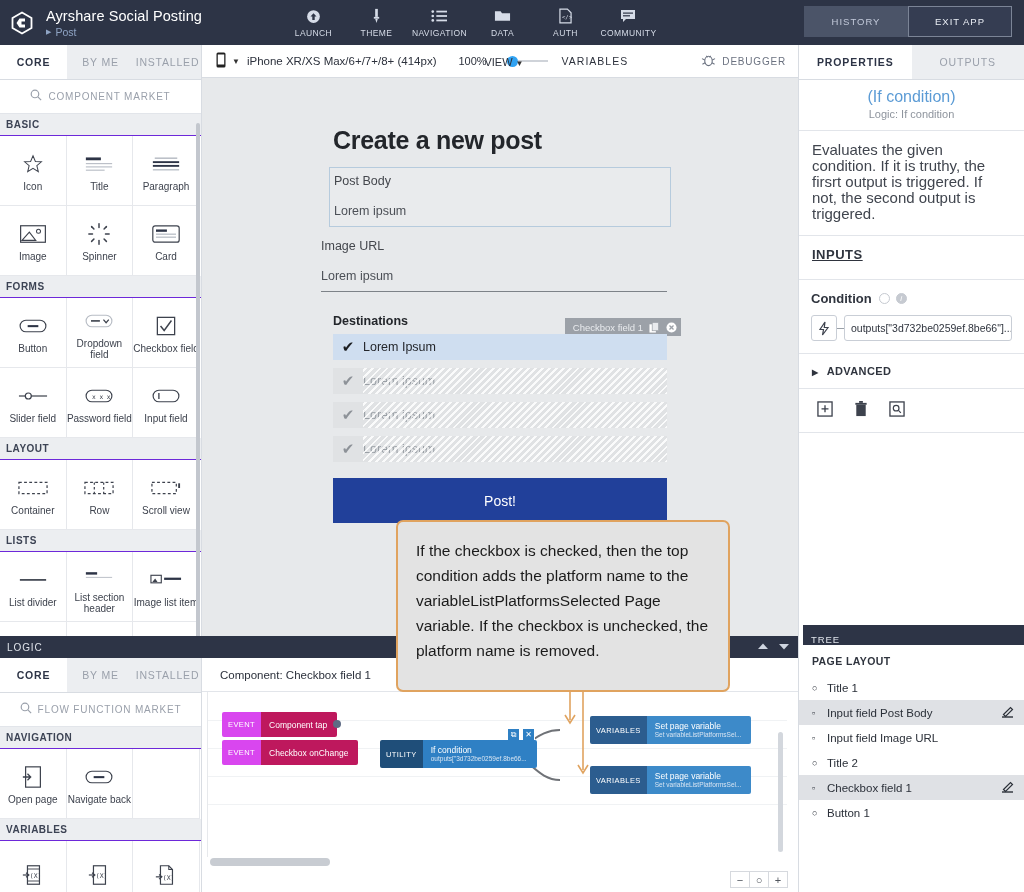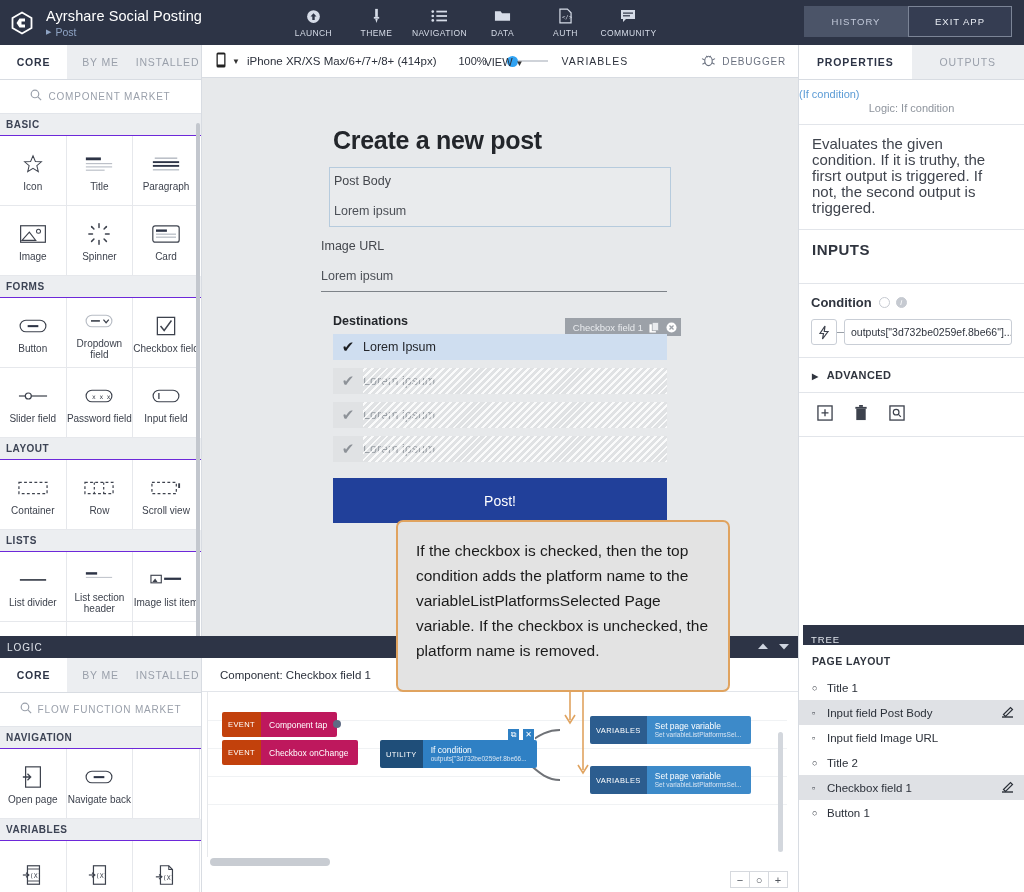--- a/index.html
+++ b/index.html
@@ -151,48 +151,48 @@
     font-size:11.5px; color:#2c313c;}
   .flowcanvas{ position:absolute; left:5px; top:34px; width:580px; height:165px; background:#fff;
      border-left:1px solid #e7e9ec; overflow:hidden;}
   .fstripe{ position:absolute; left:0; right:0; height:1px; background:#f0f2f4;}
   .node{ position:absolute; display:flex; height:25px; border-radius:2px; overflow:hidden;}
   .node .tagl{ display:flex; align-items:center; justify-content:center; font-size:7.5px;
     letter-spacing:.4px; color:#fff; padding:0 6px;}
   .node .body{ display:flex; flex-direction:column; justify-content:center; padding:0 10px 0 8px; color:#fff;}
   .node .b1{ font-size:8.5px; line-height:10px;}
   .node .b2{ font-size:6.5px; line-height:8px; color:#d7e4f2;}
-  .ev .tagl{ background:#c2410c;text-align:right;} .ev .body{ background:#be185d;}
+  .ev .tagl{ background:#d946ef;text-align:right;} .ev .body{ background:#be185d;}
   .ut .tagl{ background:#1f4e79;} .ut .body{ background:#2f80c4;}
   .va .tagl{ background:#2c5d8f;} .va .body{ background:#3d8ac9;}
   .nport{ position:absolute; width:8px; height:8px; border-radius:50%; background:#5e6b84; }
   .selbtns{ position:absolute; display:flex; gap:2px;}
   .selbtn{ width:13px; height:13px; background:#2f80c4; display:flex; align-items:center;
     justify-content:center; color:#fff; font-size:8px; border:1px solid #fff;}
   .hscroll{ position:absolute; left:8px; bottom:26px; width:580px; height:8px; }
   .hthumb{ position:absolute; left:0; top:0; width:120px; height:8px; background:#c8ccd2; border-radius:4px;}
   .flow-vscroll{ position:absolute; right:4px; top:40px; width:5px; height:120px; background:#d3d7dd; border-radius:3px;}
   .zoomctl{ position:absolute; right:10px; bottom:4px; display:flex;}
   .zb{ width:20px; height:17px; border:1px solid #d6d9de; background:#fff; display:flex;
     align-items:center; justify-content:center; font-size:11px; color:#51565e; cursor:pointer; margin-left:-1px;}
 
   
   .rightpanel{ position:absolute; left:798px; top:45px; width:226px; height:847px; background:#fff;
     border-left:1px solid #d8dce2;}
   .rtabs{ display:flex; height:35px; background:#eceef1; border-bottom:1px solid #d8dce2;}
   .rtab{ flex:1; display:flex; align-items:center; justify-content:center; font-size:10.5px;
     letter-spacing:.9px; color:#9aa0ab; cursor:pointer;}
   .rtab.active{ background:#fff; color:#2d3446; font-weight:bold;}
-  .node-ttl{ font-size:11px; color:#5b9bd5; margin-top:8px;}
+  .node-ttl{ text-align:center; font-size:16px; color:#5b9bd5; margin-top:8px;}
   .node-sub{ text-align:center; font-size:11px; color:#8e949d; margin-top:2px; padding-bottom:10px;
     border-bottom:1px solid #e2e5ea;}
   .desc{ padding:11px 13px 13px 13px; font-size:15px; line-height:16px; color:#40454e;
     border-bottom:1px solid #e2e5ea;}
-  .inputs-hd{ padding:11px 13px 25px 13px; font-size:15px; font-weight:bold; letter-spacing:.5px;
-    color:#2f343e; border-bottom:1px solid #e2e5ea;}
+  .inputs-hd{ padding:11px 13px 17px 13px; font-size:13px; font-weight:bold; letter-spacing:.5px;
+    color:#2f343e; border-bottom:1px solid #e2e5ea;text-decoration:underline;}
   .cond-wrap{ padding:11px 12px 12px 12px; border-bottom:1px solid #e2e5ea;}
   .cond-row{ display:flex; align-items:center;}
   .cond-lbl{ font-size:13px; font-weight:bold; color:#2f343e;}
   .cond-ico{ margin-left:7px; display:flex; gap:6px; align-items:center;}
   .circ{ width:11px; height:11px; border-radius:50%; border:1.5px solid #c6cad1;}
   .circ.i{ background:#c6cad1; border-color:#c6cad1; color:#fff; font-size:8px;
     display:flex; align-items:center; justify-content:center; font-style:italic;}
   .cond-in{ display:flex; align-items:center; margin-top:9px;}
   .boltbox{ width:26px; height:26px; border:1px solid #c9ced6; border-radius:3px; display:flex;
     align-items:center; justify-content:center; background:#fff; cursor:pointer;}

